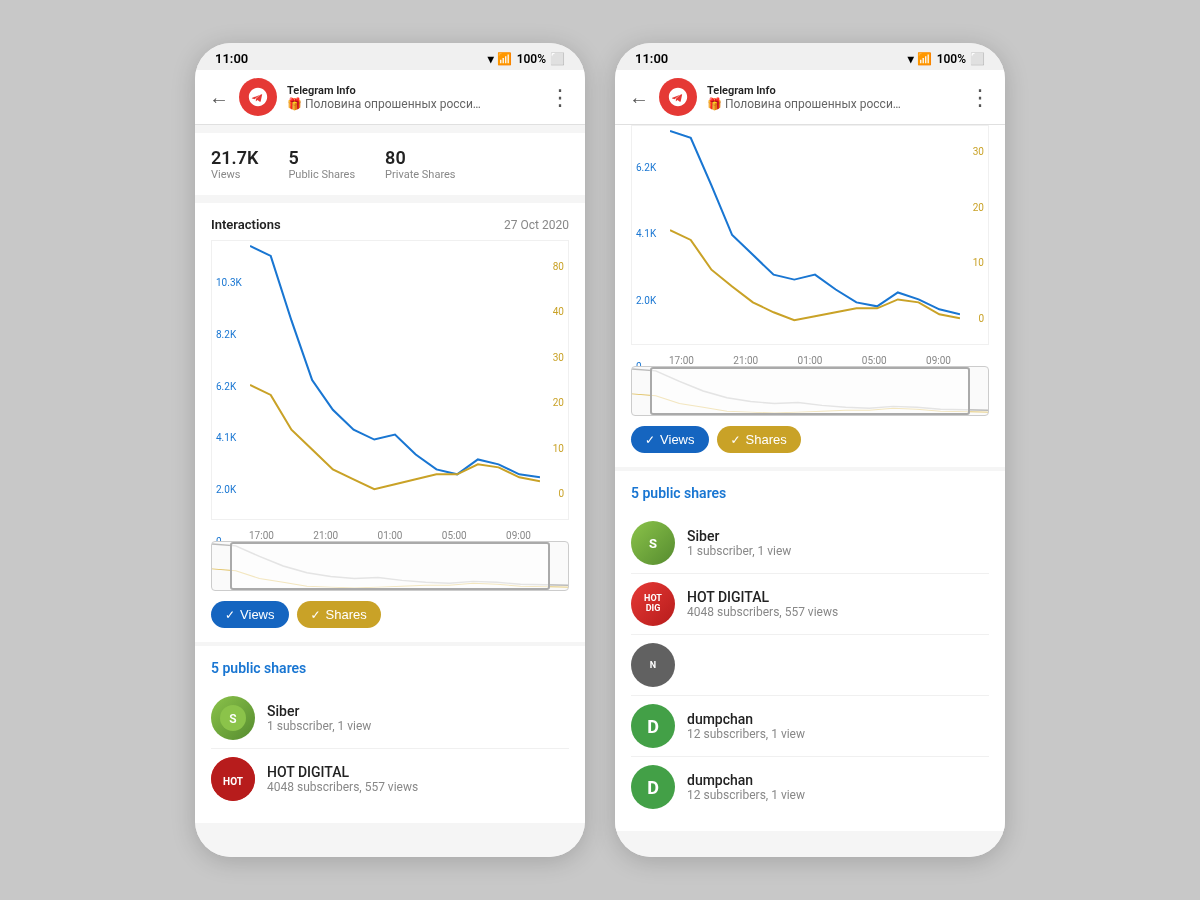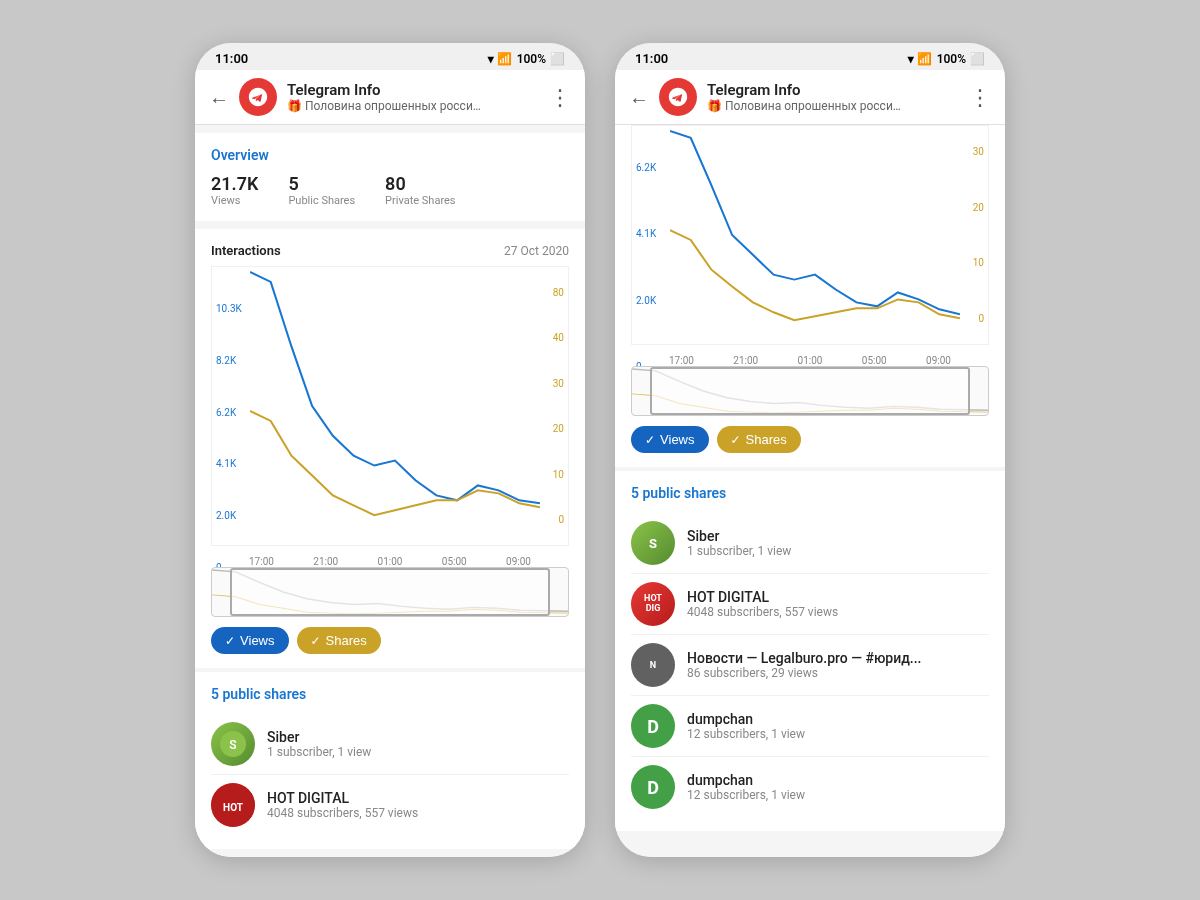--- a/index.html
+++ b/index.html
@@ -60,21 +60,21 @@
       align-items: center;
       justify-content: center;
       color: white;
       font-size: 18px;
       flex-shrink: 0;
     }
     .header-text {
       flex: 1;
     }
     .header-title {
-      font-size: 15px;
+      font-size: 11px;
       font-weight: 600;
       color: #222;
     }
     .header-subtitle {
       font-size: 12px;
       color: #666;
       white-space: nowrap;
       overflow: hidden;
       text-overflow: ellipsis;
       max-width: 200px;
@@ -311,21 +311,20 @@
     <div class="header-text">
       <div class="header-title">Telegram Info</div>
       <div class="header-subtitle">🎁 Половина опрошенных россия...</div>
     </div>
     <span class="menu-dots">⋮</span>
   </div>
 
   <div class="content">
 
     <div class="section-card">
-      <div class="overview-label">Overview</div>
       <div class="overview-stats">
         <div class="stat-item">
           <div class="stat-value">21.7K</div>
           <div class="stat-label">Views</div>
         </div>
         <div class="stat-item">
           <div class="stat-value">5</div>
           <div class="stat-label">Public Shares</div>
         </div>
         <div class="stat-item">
@@ -529,24 +528,20 @@
         <div class="share-info">
           <div class="share-name">HOT DIGITAL</div>
           <div class="share-meta">4048 subscribers, 557 views</div>
         </div>
       </div>
 
       <div class="share-item">
         <div class="share-avatar" style="background:#616161;">
           <span style="font-size:9px; font-weight:bold; text-align:center;">N</span>
         </div>
-        <div class="share-info">
-          <div class="share-name">Новости — Legalburo.pro — #юрид...</div>
-          <div class="share-meta">86 subscribers, 29 views</div>
-        </div>
       </div>
 
       <div class="share-item">
         <div class="share-avatar" style="background:#43a047;">
           <span style="font-size:18px; font-weight:bold;">D</span>
         </div>
         <div class="share-info">
           <div class="share-name">dumpchan</div>
           <div class="share-meta">12 subscribers, 1 view</div>
         </div>

